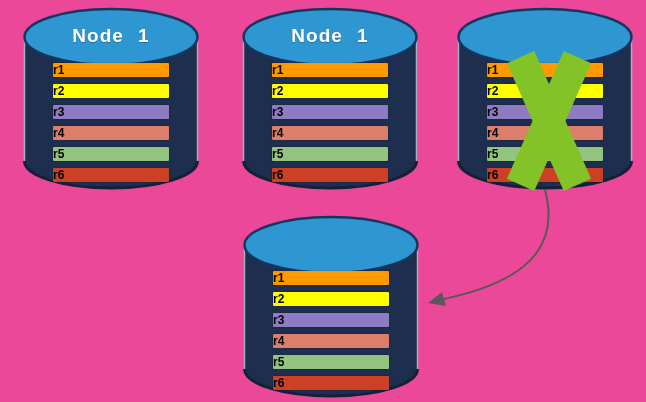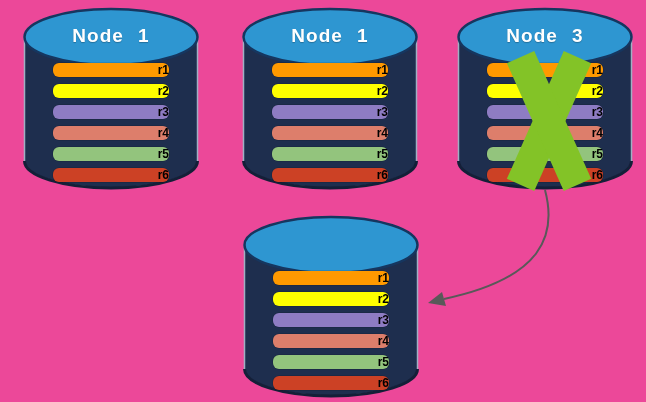--- a/index.html
+++ b/index.html
@@ -10,22 +10,22 @@
   }
   .node { position:absolute; width:178px; height:188px; }
   .cyl  { position:absolute; left:0; top:0; width:178px; height:188px; overflow:visible; }
   .node-title {
     position:absolute; top:21px; left:0; right:0; text-align:center;
     font-size:19px; font-weight:bold; letter-spacing:1px; word-spacing:8px;
     white-space:pre; text-shadow:0 1px 1px rgba(0,0,0,0.25);
   }
   .bars { position:absolute; left:31px; top:59px; width:116px; }
   .bar  {
-    height:14px; margin-bottom:7px; border-radius:6px;
-    text-align:right; font-size:12px; font-weight:bold; line-height:14px;
+    height:14px; margin-bottom:7px; border-radius:1px;
+    text-align:left; font-size:12px; font-weight:bold; line-height:14px;
     box-shadow:0 0 0 0.5px rgba(0,0,0,0.2);
   }
   .fail-x { position:absolute; left:33px; top:46px; width:120px; height:142px; overflow:visible; }
   .arrow-layer { position:absolute; left:0; top:0; width:646px; height:402px; pointer-events:none; }
 </style>
 </head>
 <body>
 
 <div class="stage">
 
@@ -62,21 +62,20 @@
       <div class="bar" style="background: rgb(204, 65, 37);">r6</div>
     </div>
   </div>
 
   <div class="node" style="left:456px; top:4px;">
     <svg class="cyl" viewBox="0 0 178 188">
       <path d="M 2.5 33 L 2.5 157 A 86.5 27 0 0 0 175.5 157 L 175.5 33 Z" stroke-width="1.5" stroke="#9FAFC4" style="fill: rgb(30, 46, 78);"></path>
       <path d="M 2.5 157 A 86.5 27 0 0 0 175.5 157" fill="none" stroke-width="3" style="stroke: rgb(20, 31, 56);"></path>
       <ellipse cx="89" cy="33" rx="86.5" ry="28" stroke-width="2.5" stroke="#16365F" style="fill: rgb(46, 150, 209);"></ellipse>
     </svg>
-    <div class="node-title" style="color: rgb(255, 255, 255);">Node 3</div>
     <div class="bars" style="color: rgb(0, 0, 0);">
       <div class="bar" style="background: rgb(255, 153, 0);">r1</div>
       <div class="bar" style="background: rgb(255, 255, 0);">r2</div>
       <div class="bar" style="background: rgb(142, 124, 195);">r3</div>
       <div class="bar" style="background: rgb(221, 126, 107);">r4</div>
       <div class="bar" style="background: rgb(147, 196, 125);">r5</div>
       <div class="bar" style="background: rgb(204, 65, 37);">r6</div>
     </div>
     <svg class="fail-x" viewBox="0 0 120 142">
       <g style="fill: rgb(131, 195, 39);">

